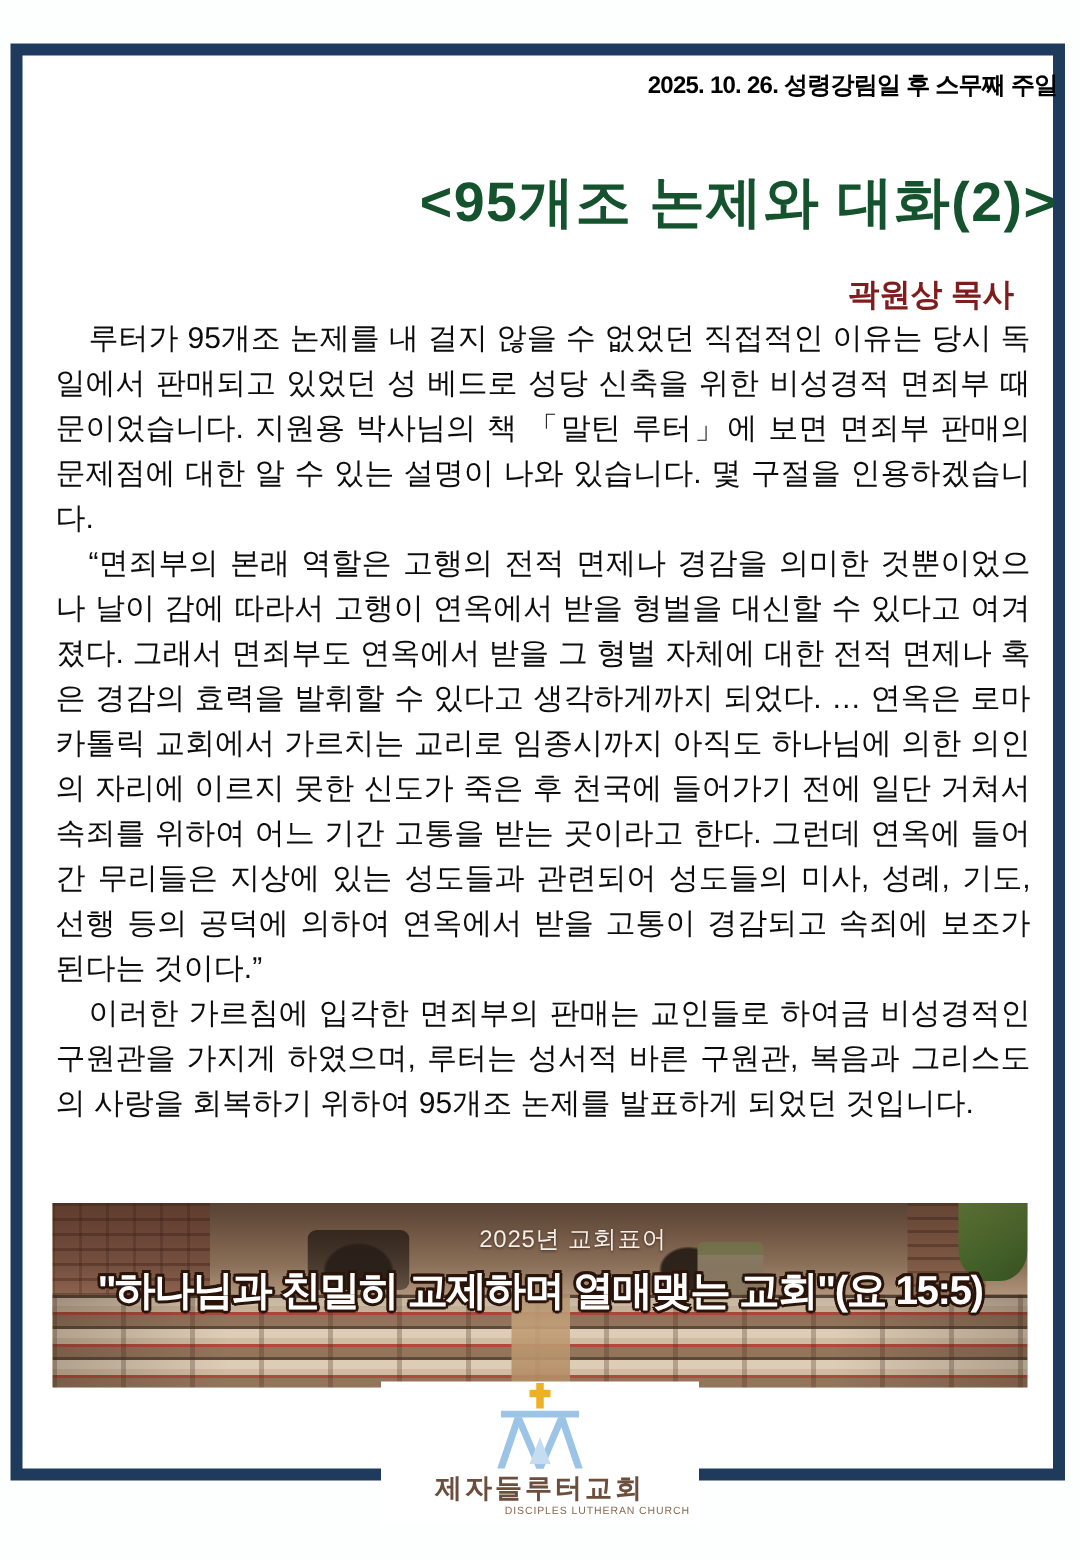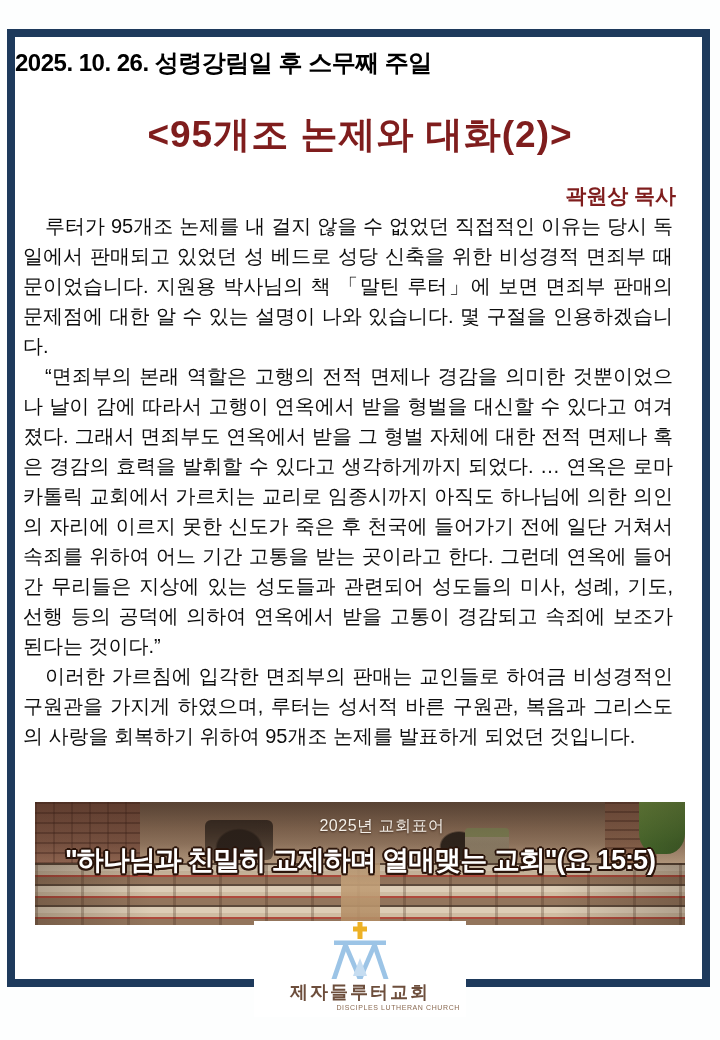--- a/index.html
+++ b/index.html
@@ -6,32 +6,32 @@
   html,body { width:720px; height:1040px; background:#fdfefe; }
   body { position:relative; font-family:"Liberation Sans", sans-serif; color:#111; overflow:hidden; }
 
   .frame {
     position:absolute; left:7px; top:29px; width:703px; height:958px;
     border:8px solid #1e3a5c; background:#fff; z-index:1;
   }
 
   .date-line {
     position:absolute; left:15px; width:690px; top:47px; z-index:2;
-    text-align:left; font-size:24px; font-weight:bold; letter-spacing:-0.5px; color:#000;
+    text-align:right; font-size:16px; font-weight:bold; letter-spacing:-0.5px; color:#000;
   }
   .doc-title {
     position:absolute; left:15px; width:690px; top:110px; z-index:2;
-    text-align:center; font-size:37px; font-weight:bold; letter-spacing:1px; color:#7f1d1d;
+    text-align:right; font-size:37px; font-weight:bold; letter-spacing:1px; color:#14532d;
   }
   .author-line {
     position:absolute; right:44px; top:182px; z-index:2;
     font-size:21px; font-weight:bold; color:#7f1d1d;
   }
   .body-text {
-    position:absolute; left:23px; top:211px; width:650px; z-index:2;
+    position:absolute; left:37px; top:211px; width:650px; z-index:2;
     font-size:20px; line-height:30px; text-align:justify; color:#0d0d0d;
   }
   .body-text p { text-indent:22px; }
 
   
   .banner {
     position:absolute; left:35px; top:802px; width:650px; height:123px; z-index:2;
     overflow:hidden;
     background:linear-gradient(180deg,#7d6350 0%,#a8876c 22%,#c0a184 40%,#c8ac8e 52%,#a98f74 60%);
   }

